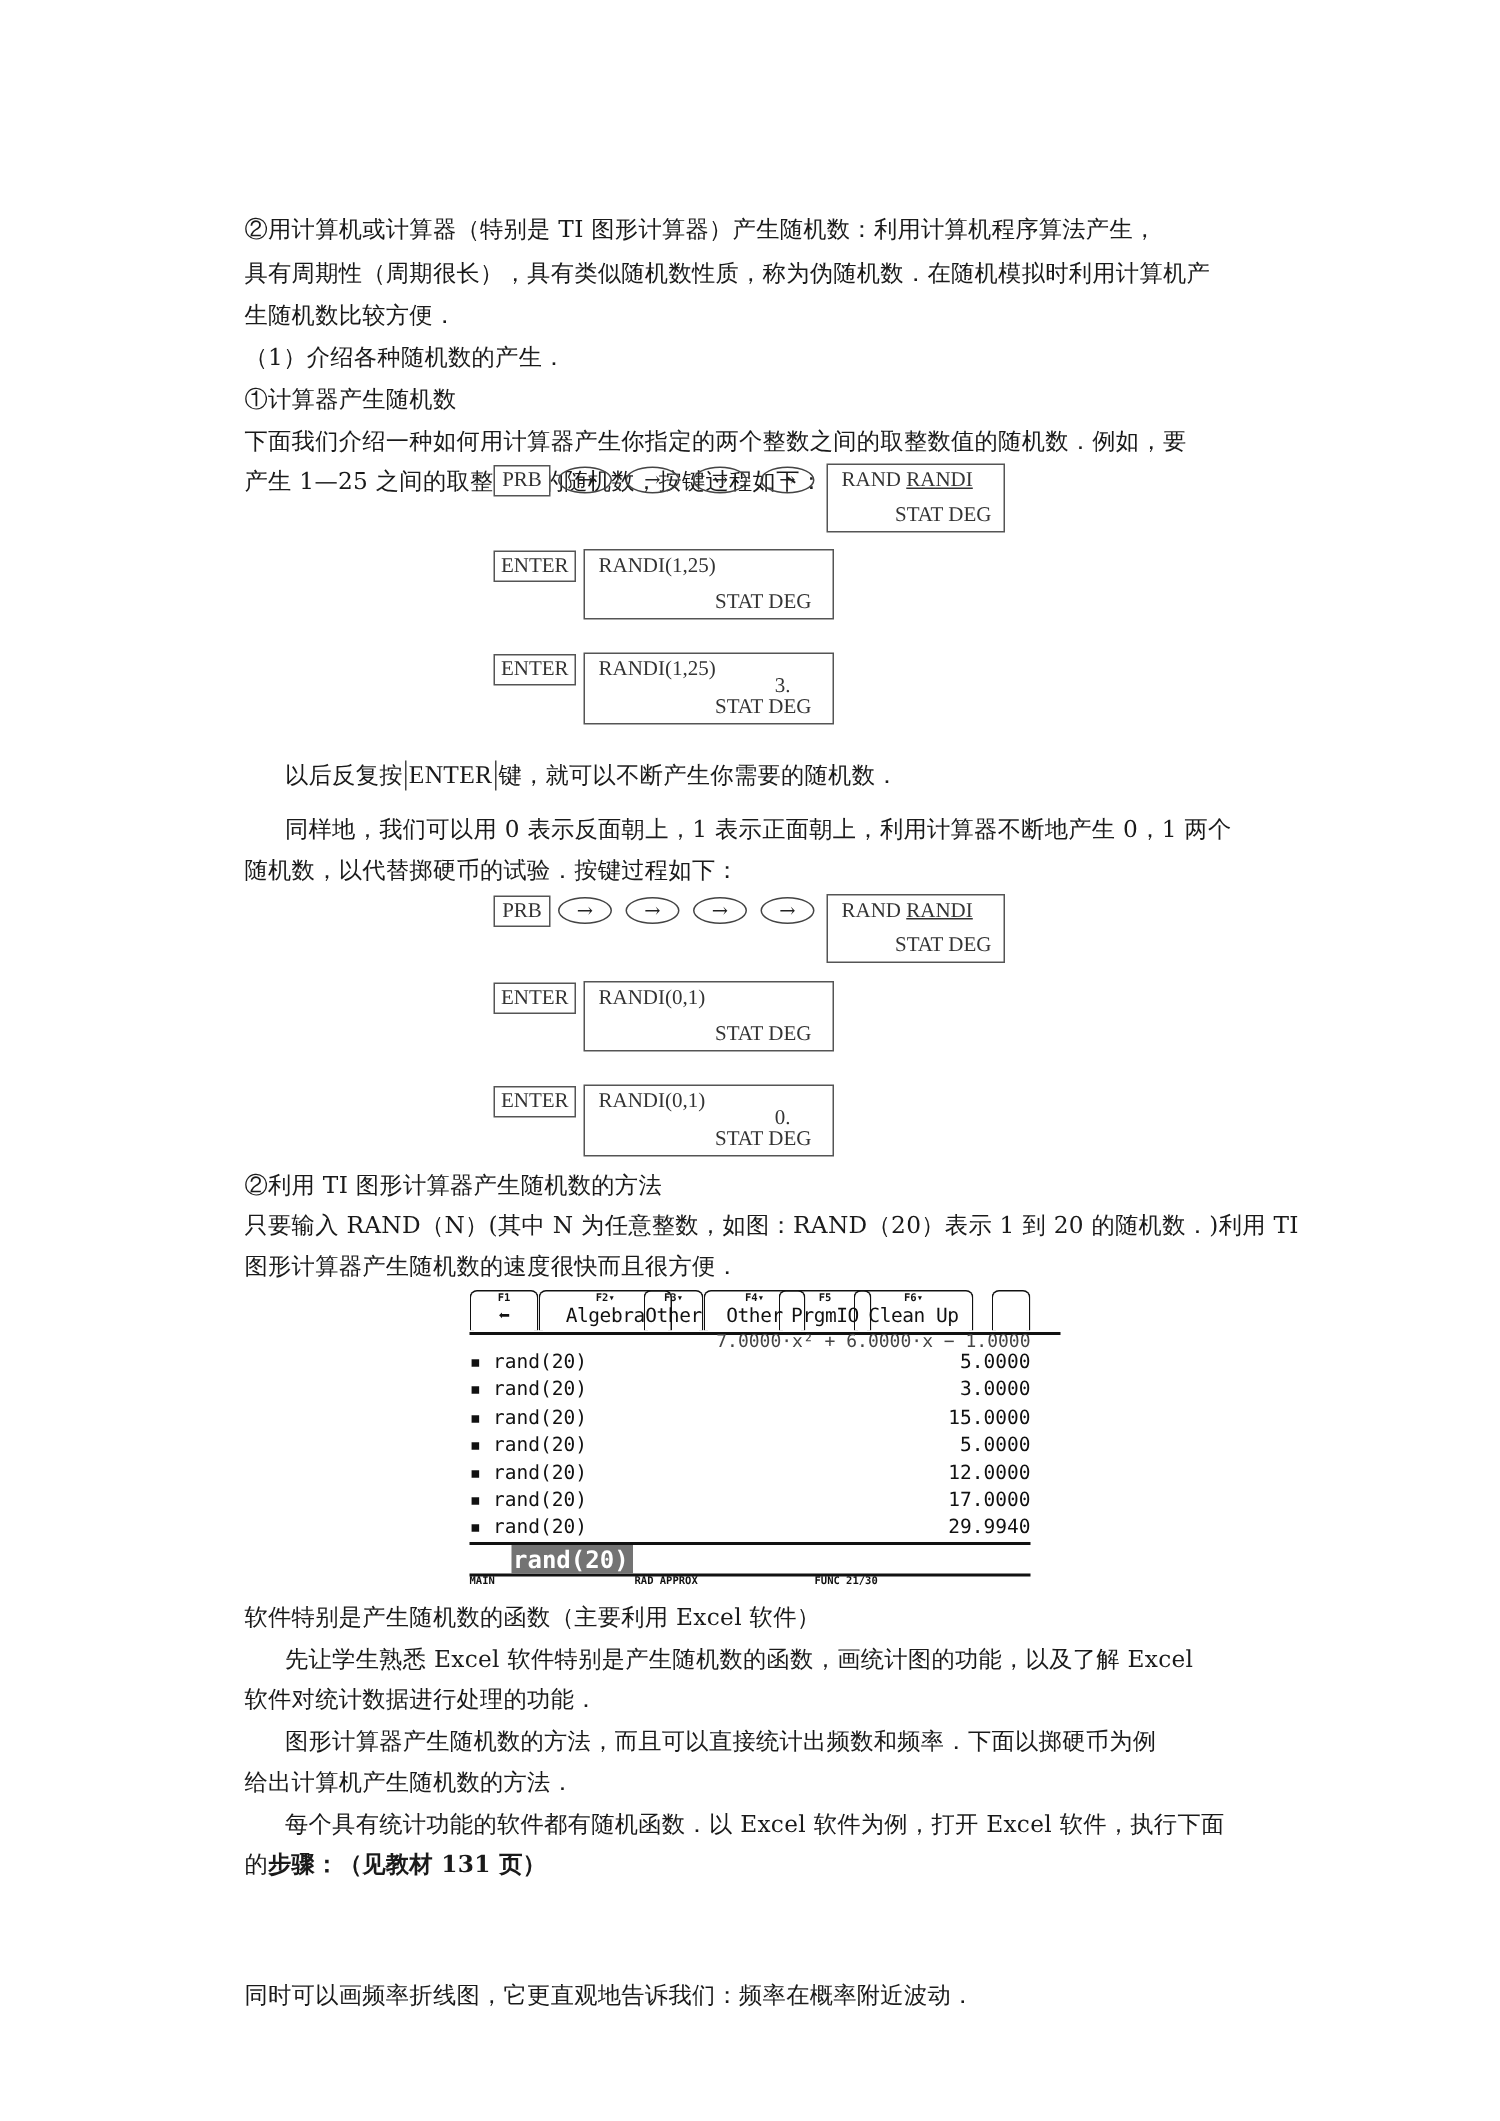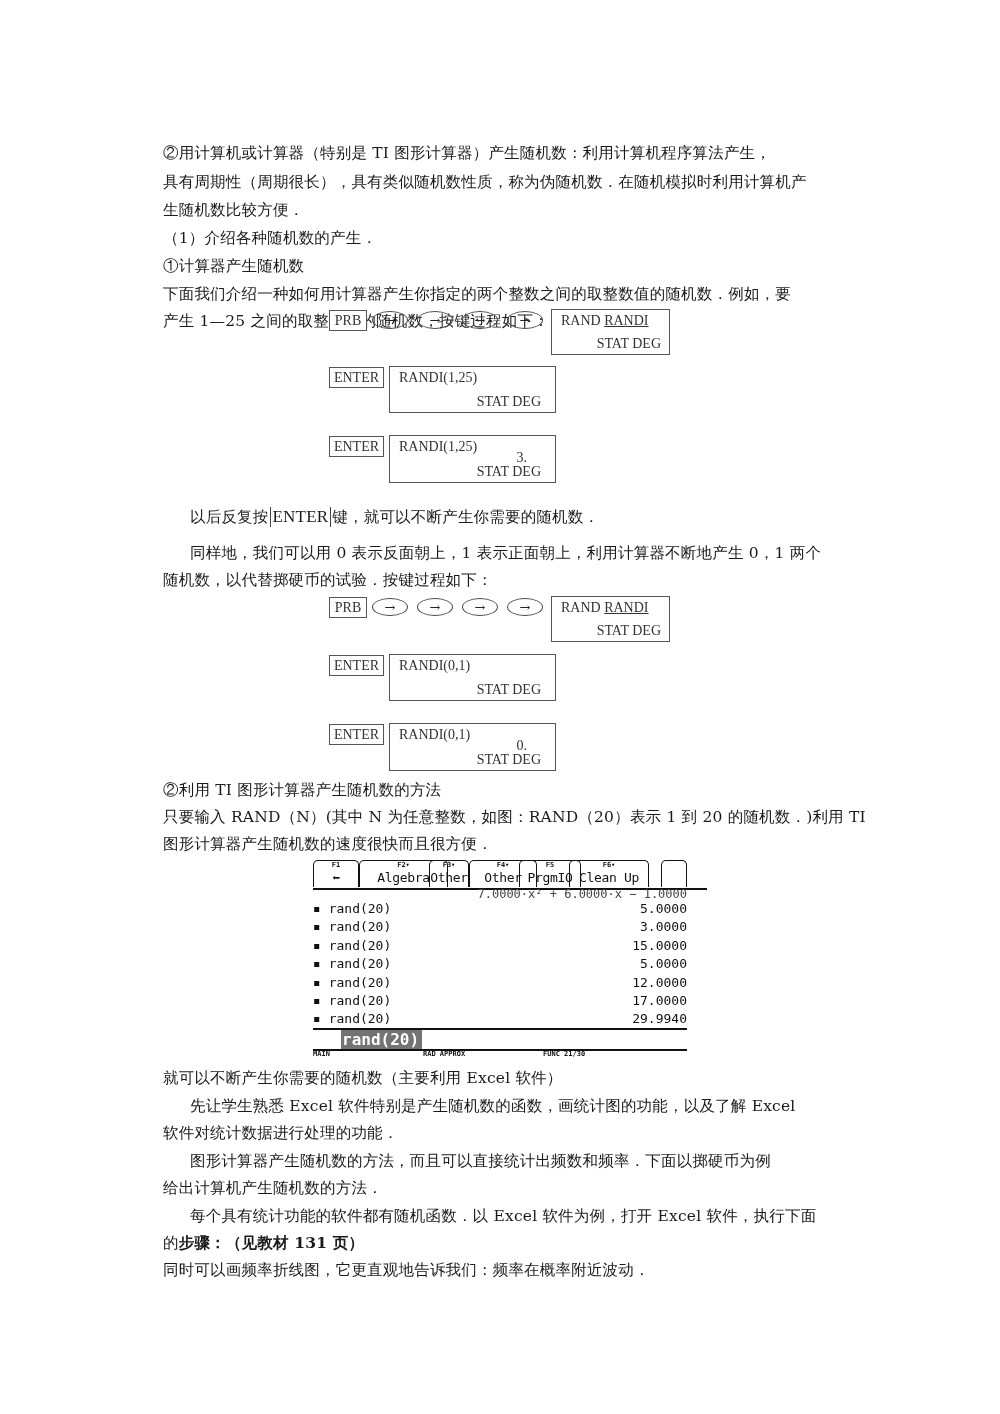--- a/index.html
+++ b/index.html
@@ -162,22 +162,22 @@
   <div class="ti-entry">
     <span class="txt">rand(20)</span>
   </div>
   <div class="ti-status">
     <span style="left:0">MAIN</span>
     <span style="left:110px">RAD APPROX</span>
     <span style="left:230px">FUNC 21/30</span>
   </div>
 </div>
 
-<div class="line" style="top:1068px">就可以不断产生你需要的随机数（主要利用 Excel 软件）</div>
+<div class="line" style="top:1068px">软件特别是产生随机数的函数（主要利用 Excel 软件）</div>
 <div class="line indent" style="top:1096px">先让学生熟悉 Excel 软件特别是产生随机数的函数，画统计图的功能，以及了解 Excel</div>
 <div class="line" style="top:1123px">软件对统计数据进行处理的功能．</div>
 <div class="line indent" style="top:1151px">图形计算器产生随机数的方法，而且可以直接统计出频数和频率．下面以掷硬币为例</div>
 <div class="line" style="top:1178px">给出计算机产生随机数的方法．</div>
 <div class="line indent" style="top:1206px">每个具有统计功能的软件都有随机函数．以 Excel 软件为例，打开 Excel 软件，执行下面</div>
 <div class="line" style="top:1233px">
   <span>的</span><span class="bold">步骤：（见教材 131 页）</span>
 </div>
-<div class="line" style="top:1260px">同时可以画频率折线图，它更直观地告诉我们：频率在概率附近波动．</div>
+<div class="line" style="top:1320px">同时可以画频率折线图，它更直观地告诉我们：频率在概率附近波动．</div>
 
 </body></html>

